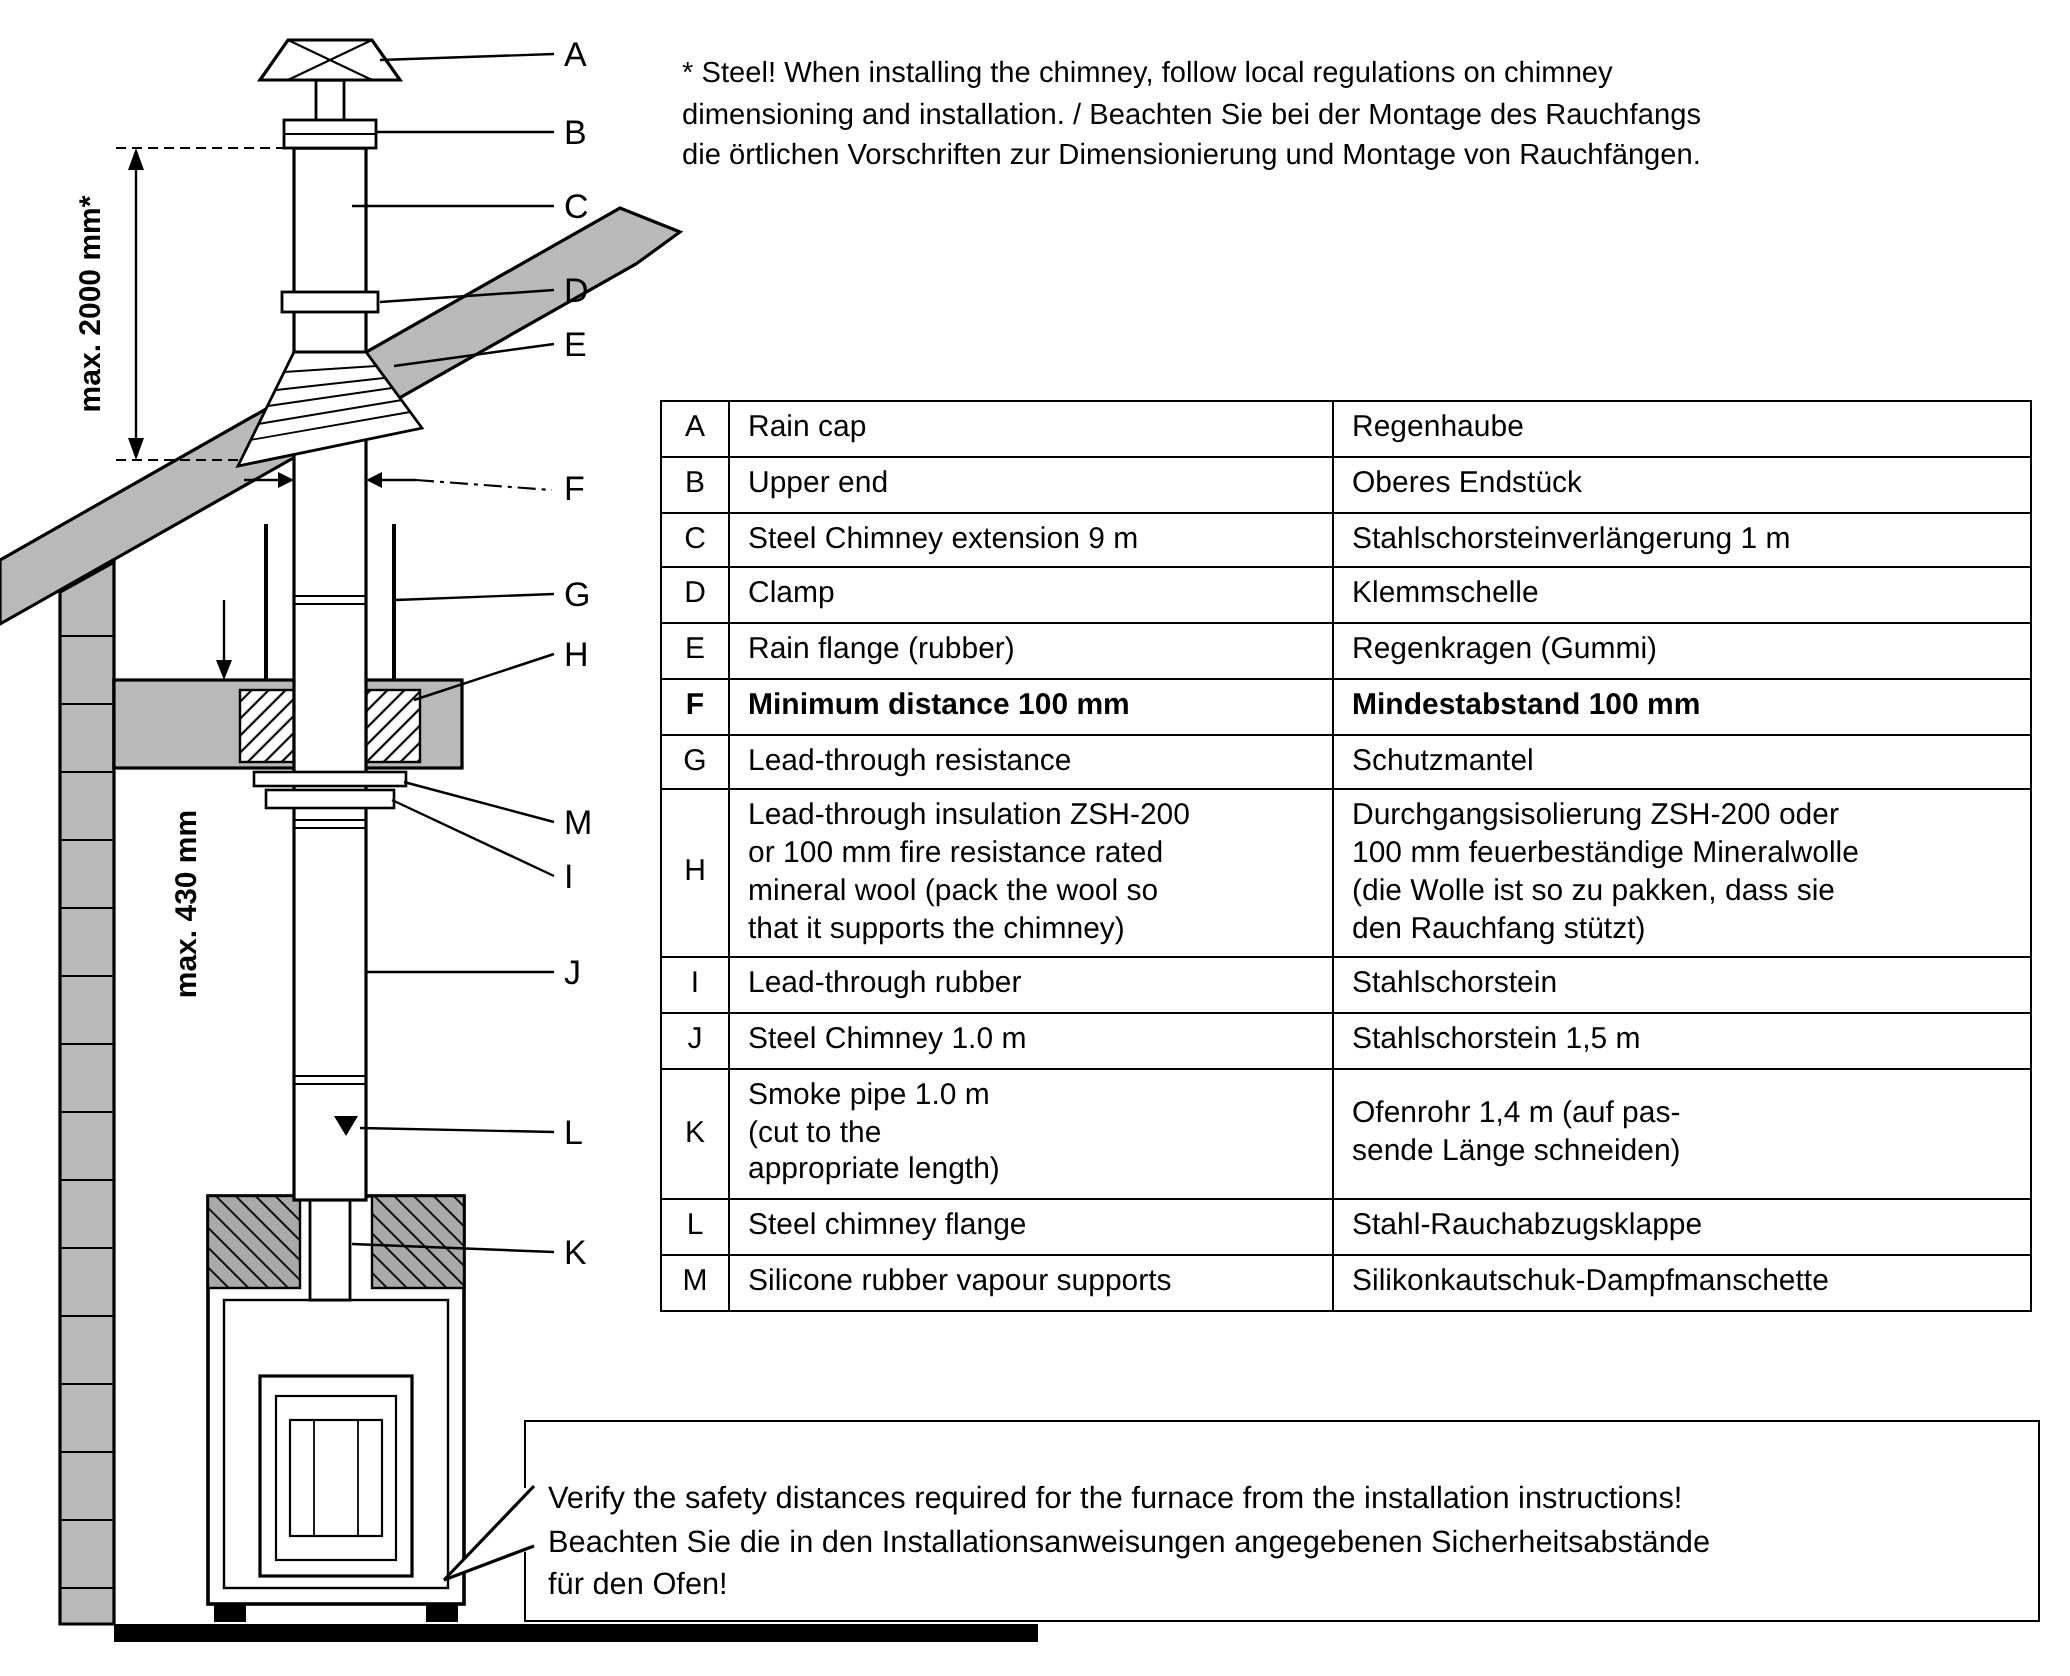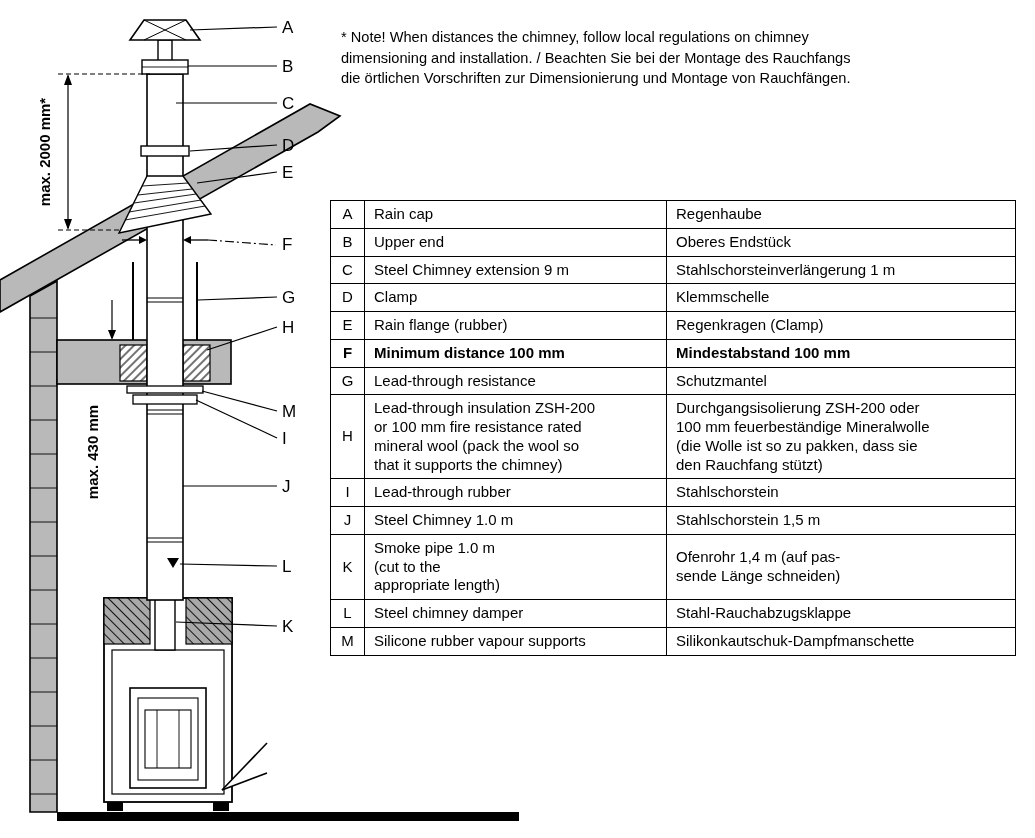--- a/index.html
+++ b/index.html
@@ -34,21 +34,21 @@
   svg.overlay { position: absolute; left: 0; top: 0; z-index: 5; }
   svg text { font-family: "Liberation Sans", sans-serif; fill: #000; }
   svg text.lbl { font-size: 17px; }
   svg text.dim { font-size: 15px; font-weight: bold; }
 </style>
 </head>
 <body>
 
 <div class="canvas">
 
-  <div class="note">* Note! When distances the chimney, follow local regulations on chimney
+  <div class="note">* Steel! When installing the chimney, follow local regulations on chimney
 dimensioning and installation. / Beachten Sie bei der Montage des Rauchfangs
 die örtlichen Vorschriften zur Dimensionierung und Montage von Rauchfängen.</div>
 
   <table class="parts">
     <tbody>
       <tr>
         <td class="key">A</td>
         <td class="en">Rain cap</td>
         <td class="de">Regenhaube</td>
       </tr>
@@ -63,21 +63,21 @@
         <td class="de">Stahlschorsteinverlängerung 1 m</td>
       </tr>
       <tr>
         <td class="key">D</td>
         <td class="en">Clamp</td>
         <td class="de">Klemmschelle</td>
       </tr>
       <tr>
         <td class="key">E</td>
         <td class="en">Rain flange (rubber)</td>
-        <td class="de">Regenkragen (Clamp)</td>
+        <td class="de">Regenkragen (Gummi)</td>
       </tr>
       <tr class="bold">
         <td class="key">F</td>
         <td class="en">Minimum distance 100 mm</td>
         <td class="de">Mindestabstand 100 mm</td>
       </tr>
       <tr>
         <td class="key">G</td>
         <td class="en">Lead-through resistance</td>
         <td class="de">Schutzmantel</td>
@@ -106,31 +106,36 @@
       <tr>
         <td class="key">K</td>
         <td class="en">Smoke pipe 1.0 m
 (cut to the
 appropriate length)</td>
         <td class="de">Ofenrohr 1,4 m (auf pas-
 sende Länge schneiden)</td>
       </tr>
       <tr>
         <td class="key">L</td>
-        <td class="en">Steel chimney damper</td>
+        <td class="en">Steel chimney flange</td>
         <td class="de">Stahl-Rauchabzugsklappe</td>
       </tr>
       <tr>
         <td class="key">M</td>
         <td class="en">Silicone rubber vapour supports</td>
         <td class="de">Silikonkautschuk-Dampfmanschette</td>
       </tr>
     </tbody>
   </table>
 
+  <div class="warning">
+    <span>Verify the safety distances required for the furnace from the installation instructions!
+Beachten Sie die in den Installationsanweisungen angegebenen Sicherheitsabstände
+für den Ofen!</span>
+  </div>
 
   <svg class="overlay" width="1035" height="838" viewBox="0 0 1035 838">
     <defs>
       <pattern id="hatch" patternUnits="userSpaceOnUse" width="6" height="6" patternTransform="rotate(45)">
         <line x1="3" y1="0" x2="3" y2="6" stroke="#000" stroke-width="1.1"></line>
       </pattern>
       <pattern id="hatch2" patternUnits="userSpaceOnUse" width="7" height="7" patternTransform="rotate(-45)">
         <line x1="3.5" y1="0" x2="3.5" y2="7" stroke="#000" stroke-width="0.9"></line>
       </pattern>
     </defs>

